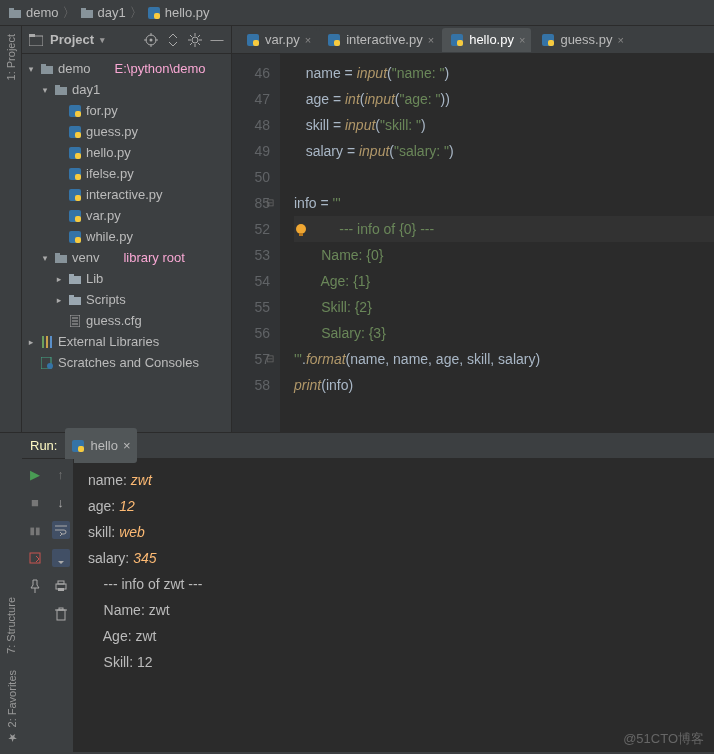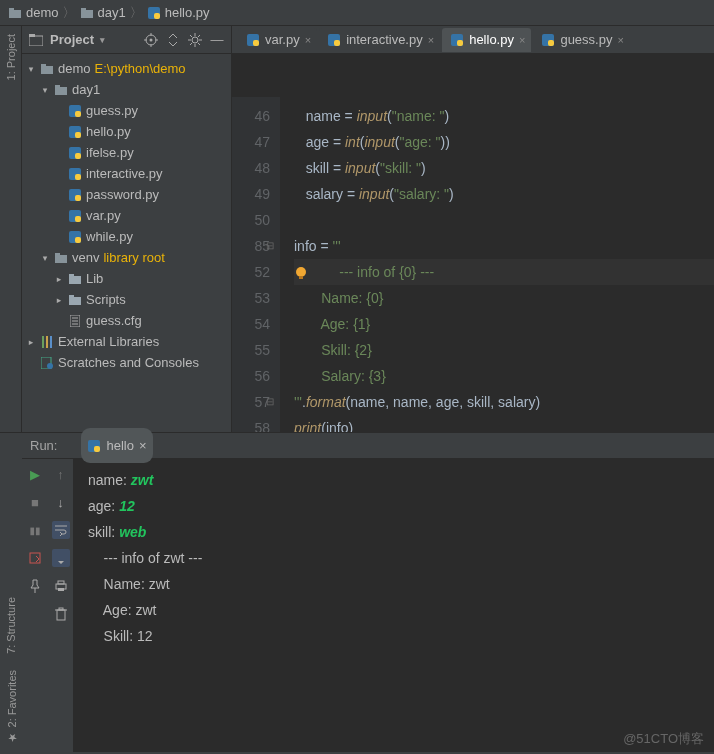--- a/index.html
+++ b/index.html
@@ -18,56 +18,56 @@
 
 
 .proj { width:210px; background:#3c3f41; border-right:1px solid #2b2b2b; display:flex; flex-direction:column; }
 .proj-head { height:28px; display:flex; align-items:center; padding:0 6px; gap:6px; border-bottom:1px solid #2b2b2b; }
 .proj-head .title { font-weight:bold; display:flex; align-items:center; gap:4px; flex:1; }
 .proj-head .title::after { content:"▾"; font-size:9px; margin-left:2px; color:#999; }
 .proj-head .ico { width:16px; height:16px; display:flex; align-items:center; justify-content:center; color:#aaa; cursor:pointer; }
 .tree { padding:4px 0; overflow:auto; flex:1; }
 .tree .row { display:flex; align-items:center; height:21px; padding-left:4px; gap:4px; cursor:pointer; white-space:nowrap; }
 .tree .arrow { width:10px; font-size:9px; color:#aaa; text-align:center; }
-.tree .note { color:#eab308; margin-left:0; }
+.tree .note { color:#f9a8d4; margin-left:20px; }
 .fic { width:14px; height:14px; display:flex; align-items:center; justify-content:center; flex-shrink:0; }
 
 
 .editor { flex:1; background:#2b2b2b; display:flex; flex-direction:column; }
 .tabs { height:28px; background:#3c3f41; display:flex; align-items:center; padding-left:6px; border-bottom:1px solid #2b2b2b; }
 .tab { height:24px; padding:0 6px 0 8px; display:flex; align-items:center; gap:5px; background:#3c3f41; color:#bbb; margin-right:2px; cursor:pointer; border-radius:3px 3px 0 0; }
 .tab.active { background:#4e5254; color:#fff; }
 .tab .x { color:#888; font-size:11px; }
-.code { flex:1; display:flex; font-family:"Consolas",monospace; font-size:14px; overflow:hidden;margin-top:43px; }
+.code { flex:1; display:flex; font-family:"Consolas",monospace; font-size:14px; overflow:hidden; }
 .gut { width:48px; background:#313335; color:#606366; text-align:right; padding:6px 10px 0 0; line-height:26px; user-select:none; }
 .gut div { height:26px; }
 .src { flex:1; padding:6px 0 0 14px; line-height:26px; color:#a9b7c6; position:relative; }
 .src div { height:26px; white-space:pre; }
 .fn { color:#b09769; font-style:italic; }
 .str { color:#6a8759; }
 .cur { background:#323232; }
 .fold { position:absolute; left:-14px; color:#666; font-size:10px; }
 
 
 .runwrap { height:320px; display:flex; border-top:1px solid #2b2b2b; }
 .run-side-tabs { width:22px; background:#3c3f41; display:flex; flex-direction:column-reverse; align-items:center; padding-bottom:8px; gap:16px; }
 .run-side-tabs .vlabel { writing-mode:vertical-rl; transform:rotate(180deg); font-size:11px; color:#999; display:flex; align-items:center; gap:4px; }
 .run { flex:1; background:#2b2b2b; display:flex; flex-direction:column; }
 .run-head { height:26px; background:#3c3f41; border-bottom:1px solid #2b2b2b; display:flex; align-items:center; padding:0 8px; gap:8px; color:#bbb; }
-.run-head .lbl { color:#a3a3a3; }
-.run-head .tabx { background:#515658; padding:10px 6px; border-radius:9px; display:flex; align-items:center; gap:5px;margin-left:16px; }
+.run-head .lbl { color:#fef9c3; }
+.run-head .tabx { background:#515658; padding:10px 6px; border-radius:3px; display:flex; align-items:center; gap:5px; }
 .run-body { flex:1; display:flex; }
 .run-tools { width:26px; background:#3c3f41; display:flex; flex-direction:column; align-items:center; padding-top:6px; gap:10px; }
 .run-tools2 { width:26px; background:#3c3f41; display:flex; flex-direction:column; align-items:center; padding-top:6px; gap:10px; border-right:1px solid #2b2b2b; }
 .run-tools .tb, .run-tools2 .tb { width:18px; height:18px; display:flex; align-items:center; justify-content:center; color:#aaa; cursor:pointer; }
 .run-tools .tb.play { color:#499c54; }
 .run-tools .tb.stop { color:#c75450; }
 .run-tools2 .tb.sel { background:#4b6eaf55; border-radius:2px; }
 .console { flex:1; padding:8px 0 0 14px; font-family:"Consolas",monospace; font-size:14px; line-height:26px; color:#bbbbbb; }
-.console .inp { color:#22c55e; font-style:italic;font-weight:bold; }
+.console .inp { color:#fdba74; font-style:italic; }
 .console div { white-space:pre; }
 .wm { position:absolute; right:10px; bottom:6px; color:#666; font-size:13px; }
 </style>
 </head>
 <body>
 
 <div class="crumb">
   <span class="seg">
       <span class="fic">
         <svg width="12" height="10">
@@ -170,20 +170,30 @@
           <span>day1</span>
         </div>
         <div class="row" style="padding-left:32px">
           <span class="arrow"></span>
           <span class="fic">
             <svg width="12" height="12">
               <rect width="12" height="12" rx="2" fill="#3573a6"></rect>
               <rect x="6" y="6" width="6" height="6" rx="2" fill="#f7ca3e"></rect>
             </svg>
           </span>
+          <span>for.py</span>
+        </div>
+        <div class="row" style="padding-left:32px">
+          <span class="arrow"></span>
+          <span class="fic">
+            <svg width="12" height="12">
+              <rect width="12" height="12" rx="2" fill="#3573a6"></rect>
+              <rect x="6" y="6" width="6" height="6" rx="2" fill="#f7ca3e"></rect>
+            </svg>
+          </span>
           <span>guess.py</span>
         </div>
         <div class="row" style="padding-left:32px">
           <span class="arrow"></span>
           <span class="fic">
             <svg width="12" height="12">
               <rect width="12" height="12" rx="2" fill="#3573a6"></rect>
               <rect x="6" y="6" width="6" height="6" rx="2" fill="#f7ca3e"></rect>
             </svg>
           </span>
@@ -201,30 +211,20 @@
         </div>
         <div class="row" style="padding-left:32px">
           <span class="arrow"></span>
           <span class="fic">
             <svg width="12" height="12">
               <rect width="12" height="12" rx="2" fill="#3573a6"></rect>
               <rect x="6" y="6" width="6" height="6" rx="2" fill="#f7ca3e"></rect>
             </svg>
           </span>
           <span>interactive.py</span>
-        </div>
-        <div class="row" style="padding-left:32px">
-          <span class="arrow"></span>
-          <span class="fic">
-            <svg width="12" height="12">
-              <rect width="12" height="12" rx="2" fill="#3573a6"></rect>
-              <rect x="6" y="6" width="6" height="6" rx="2" fill="#f7ca3e"></rect>
-            </svg>
-          </span>
-          <span>password.py</span>
         </div>
         <div class="row" style="padding-left:32px">
           <span class="arrow"></span>
           <span class="fic">
             <svg width="12" height="12">
               <rect width="12" height="12" rx="2" fill="#3573a6"></rect>
               <rect x="6" y="6" width="6" height="6" rx="2" fill="#f7ca3e"></rect>
             </svg>
           </span>
           <span>var.py</span>
@@ -450,20 +450,21 @@
               <rect x="2" y="3" width="8" height="10" fill="none" stroke="#aaa"></rect>
               <line x1="0" y1="3" x2="12" y2="3" stroke="#aaa"></line>
               <rect x="4" y="1" width="4" height="2" fill="none" stroke="#aaa"></rect>
             </svg>
           </span>
       </div>
       <div class="console" id="console">
           <div>name: <span class="inp">zwt</span></div>
           <div>age: <span class="inp">12</span></div>
           <div>skill: <span class="inp">web</span></div>
+          <div>salary: <span class="inp">345</span></div>
           <div></div>
           <div>    --- info of zwt ---</div>
           <div>    Name: zwt</div>
           <div>    Age: zwt</div>
           <div>    Skill: 12</div>
         </div>
     </div>
   </div>
 </div>
 

